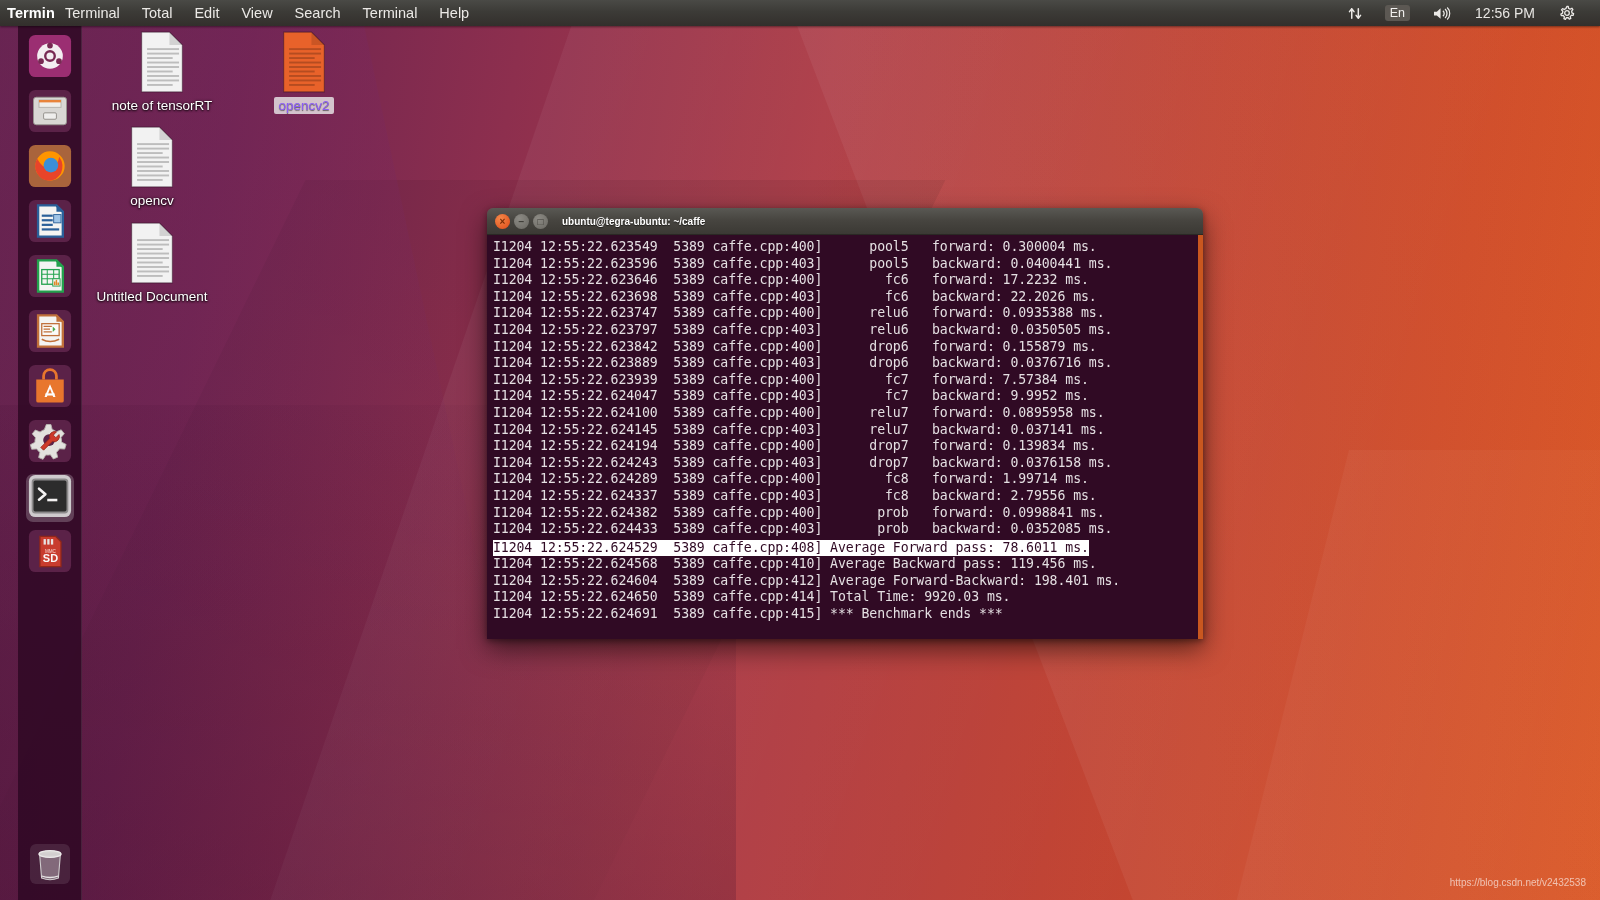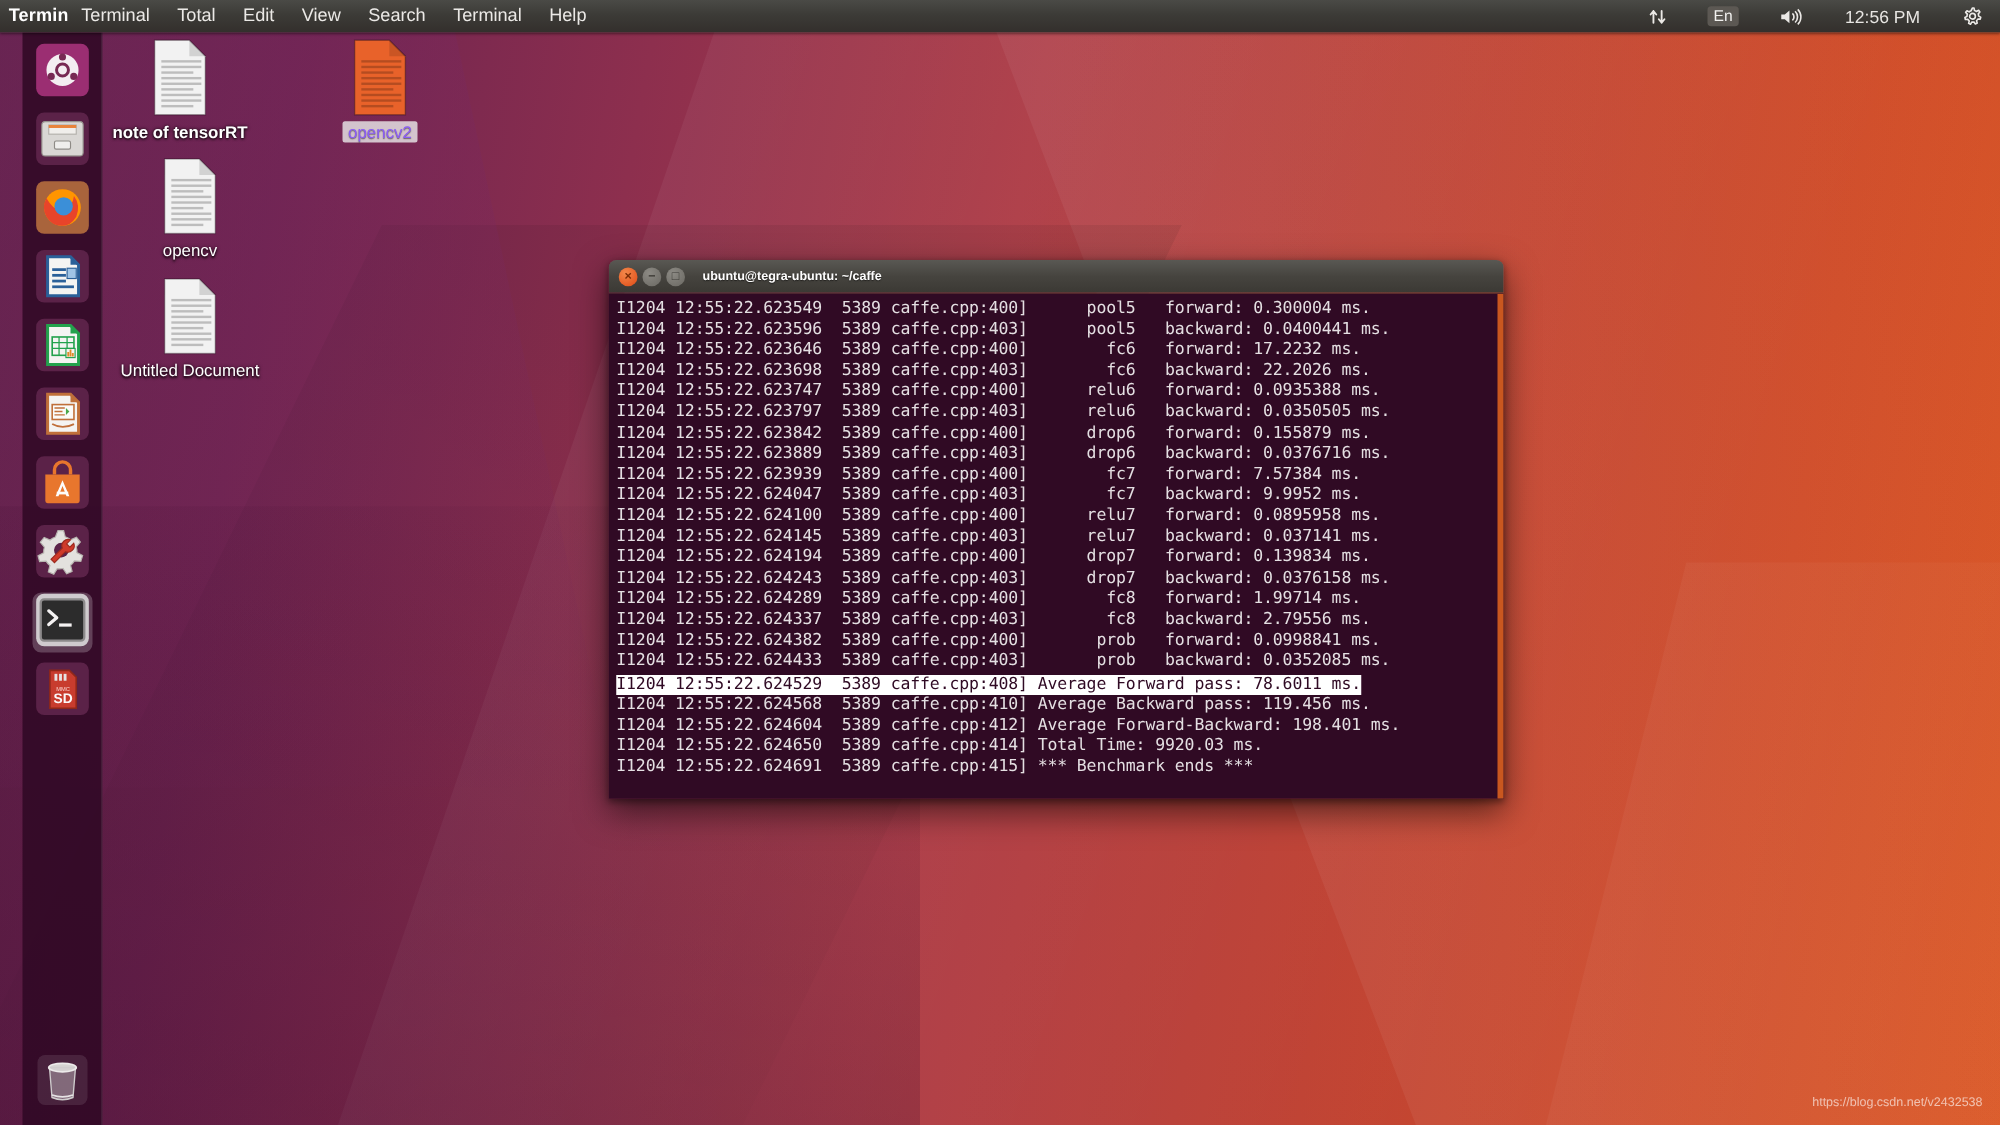--- a/index.html
+++ b/index.html
@@ -56,21 +56,21 @@
     color:#e8e6e3; font-size:14.5px;
     z-index:60;
     box-shadow:0 1px 2px rgba(0,0,0,0.45);
   }
   #panel-appname{
     font-weight:bold; padding:0 0 0 7px; letter-spacing:0.1px;
     width:54px; overflow:hidden; white-space:nowrap; color:#ffffff;
   }
   #panel-menus{ display:flex; align-items:center; gap:0px; }
   #panel-menus .mi{ padding:3px 11px; white-space:nowrap; color:#ebe9e6; }
-  #panel-right{ margin-left:auto; display:flex; align-items:center; gap:16px; padding-right:6px; }
+  #panel-right{ margin-left:auto; display:flex; align-items:center; gap:6px; padding-right:17px; }
   #panel-right .pitem{ padding:2px 8px; display:flex; align-items:center; color:#ebe9e6; }
   .kbd-badge{
     background:#5c5853; border-radius:3px; padding:0px 5px;
     font-size:12.5px; color:#f2f1ef; line-height:16px;
   }
   #panel-clock{ font-size:14px; padding:0 10px; }
 
   
   #launcher{
     position:absolute; top:26px; left:18px; width:64px; height:874px;
@@ -330,21 +330,21 @@
       <rect x="4" y="4" width="40" height="40" rx="6" fill="rgba(255,255,255,0.10)"></rect>
       <ellipse cx="24" cy="14" rx="11" ry="3.4" fill="#d6d4d2"></ellipse>
       <path d="M13.6 14 L15.6 38 Q24 41.5 32.4 38 L34.4 14 Z" fill="rgba(210,205,208,0.42)" stroke="#cfcccd" stroke-width="1.1"></path>
       <ellipse cx="24" cy="14" rx="11" ry="3.4" fill="none" stroke="#eceaea" stroke-width="1.4"></ellipse>
       <path d="M15.6 36 Q24 39 32.4 36" fill="none" stroke="#e6e3e4" stroke-width="1.3"></path>
     </svg>
   </div>
 </div>
 
 <div id="desktop-icons">
-    <div class="dicon" style="left: 82px; top: 30px; font-weight: bold;">
+    <div class="dicon" style="left: 100px; top: 30px;">
       <div class="glyph">
         <svg width="52" height="64" viewBox="0 0 48 60">
           <path d="M5 2 H31 L43 14 V58 H5 Z" fill="#f2f2f2" stroke="rgba(0,0,0,0.28)" stroke-width="1.1"></path>
           <path d="M31 2 L43 14 H31 Z" fill="rgba(0,0,0,0.13)"></path>
           <rect x="10" y="17" width="30" height="1.8" fill="rgba(0,0,0,0.22)"></rect>
           <rect x="10" y="21.2" width="30" height="1.8" fill="rgba(0,0,0,0.22)"></rect>
           <rect x="10" y="25.4" width="24" height="1.8" fill="rgba(0,0,0,0.22)"></rect>
           <rect x="10" y="29.6" width="30" height="1.8" fill="rgba(0,0,0,0.22)"></rect>
           <rect x="10" y="33.8" width="30" height="1.8" fill="rgba(0,0,0,0.22)"></rect>
           <rect x="10" y="38" width="24" height="1.8" fill="rgba(0,0,0,0.22)"></rect>

